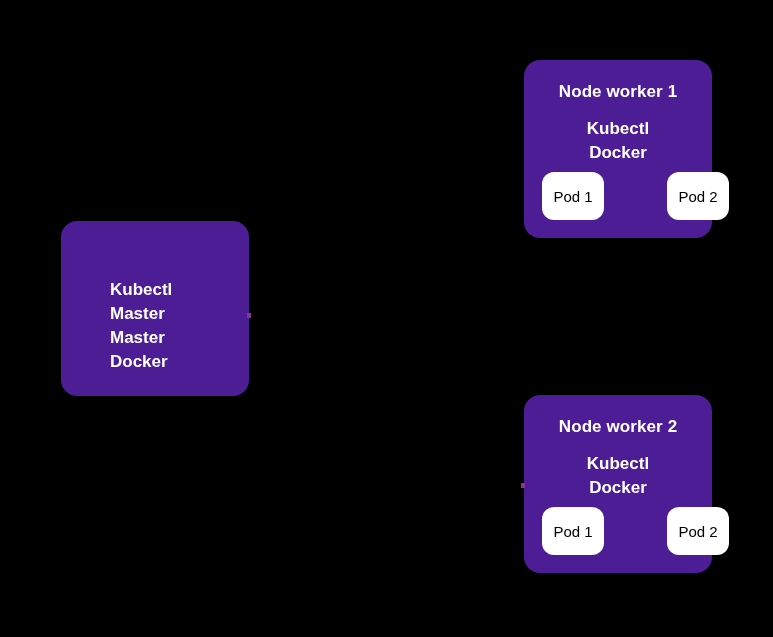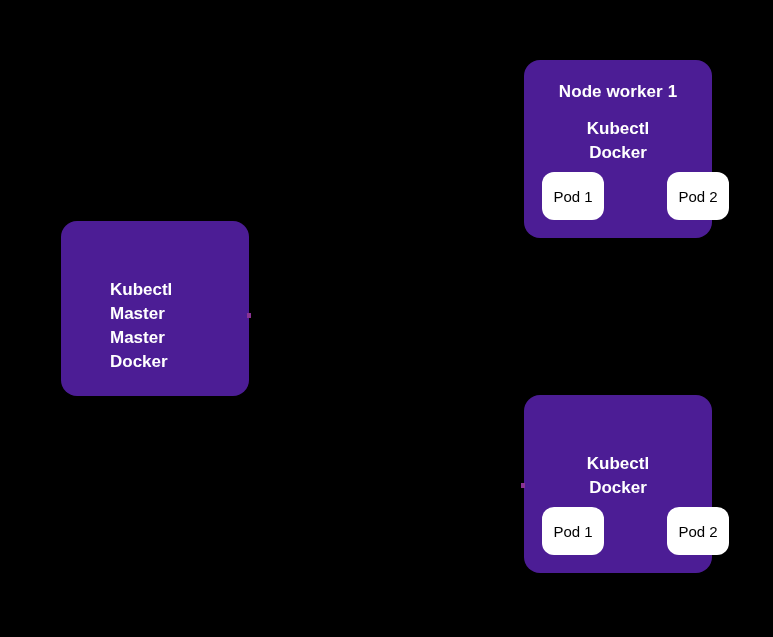--- a/index.html
+++ b/index.html
@@ -153,20 +153,21 @@
       <span class="comp-line">Kubectl</span>
       <span class="comp-line">Docker</span>
     </div>
     <div class="pod-row">
       <div class="pod-box pod-first">Pod 1</div>
       <div class="pod-box pod-second">Pod 2</div>
     </div>
   </div>
 
   <div class="node-box node-worker-2">
+    <div class="node-title">Node worker 2</div>
     <div class="worker-components">
       <span class="comp-line">Kubectl</span>
       <span class="comp-line">Docker</span>
     </div>
     <div class="pod-row">
       <div class="pod-box pod-first">Pod 1</div>
       <div class="pod-box pod-second">Pod 2</div>
     </div>
   </div>
   <div class="notch notch-worker2"></div>

